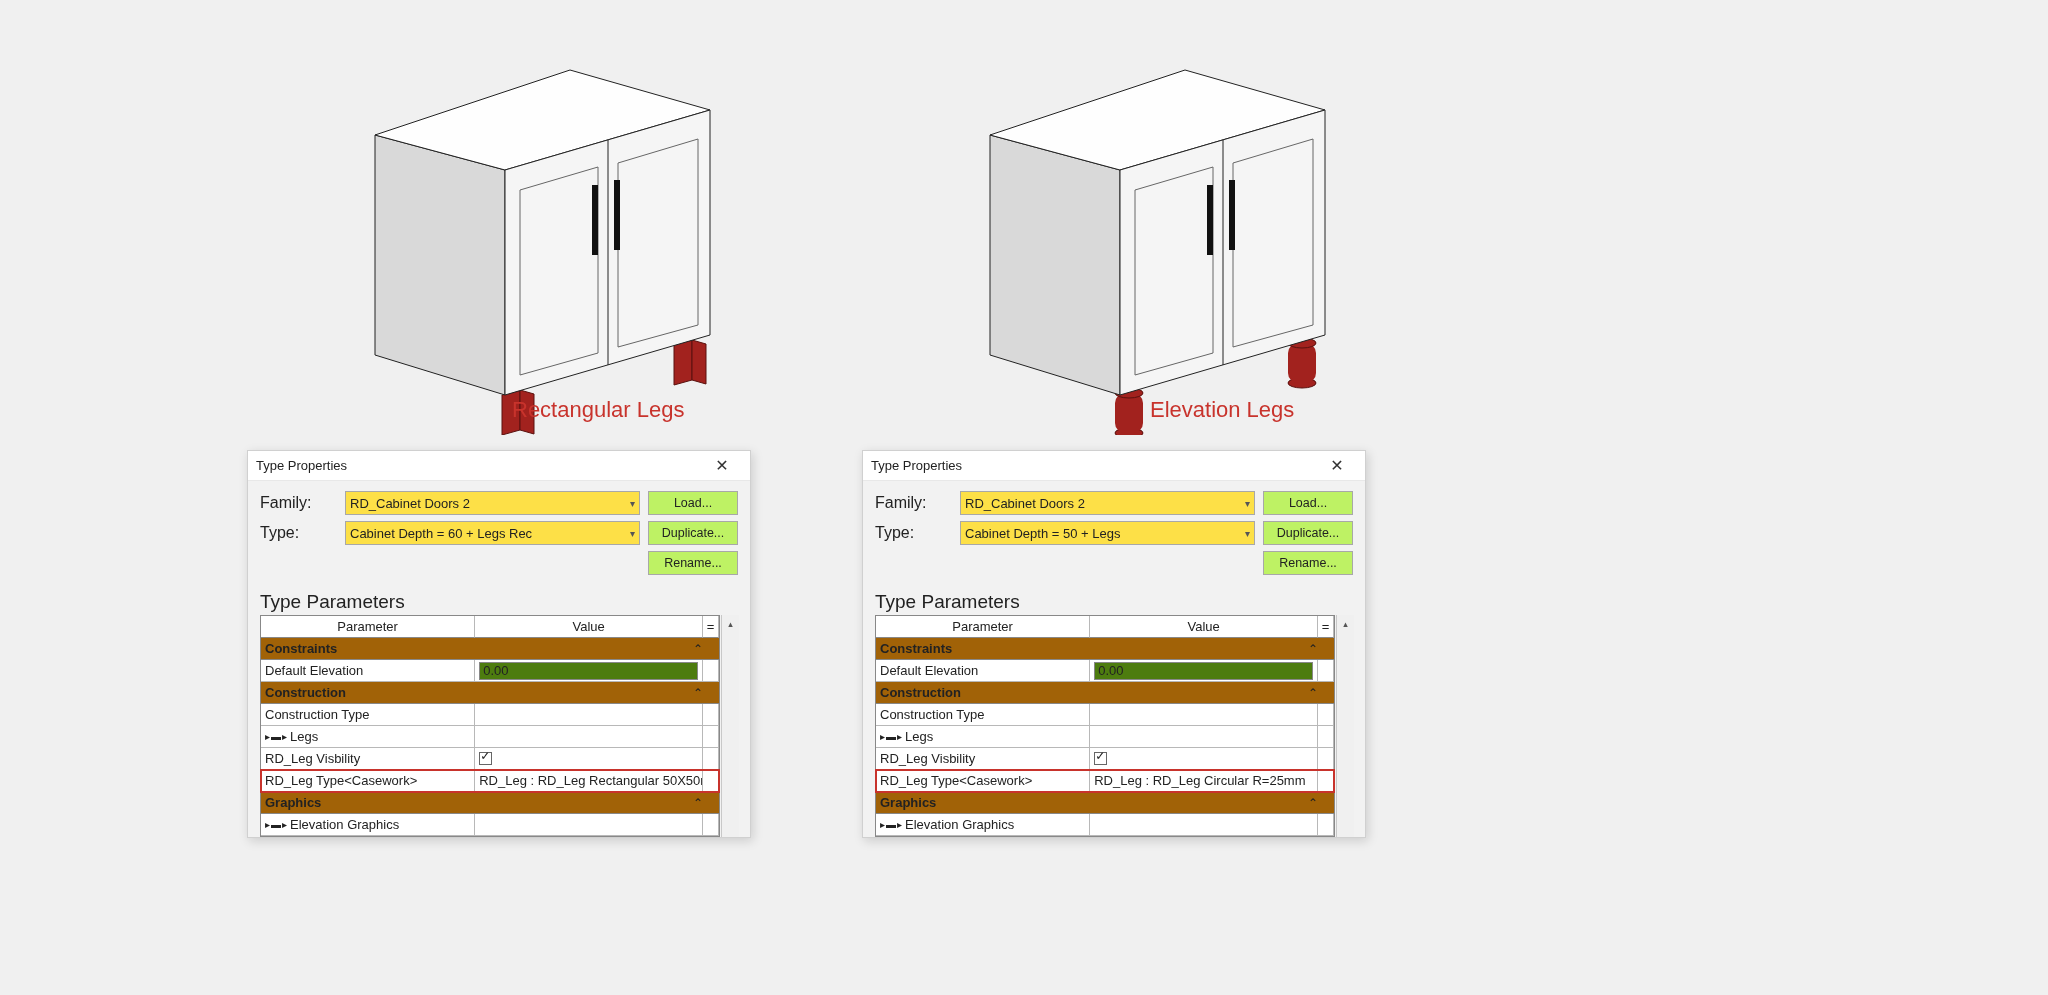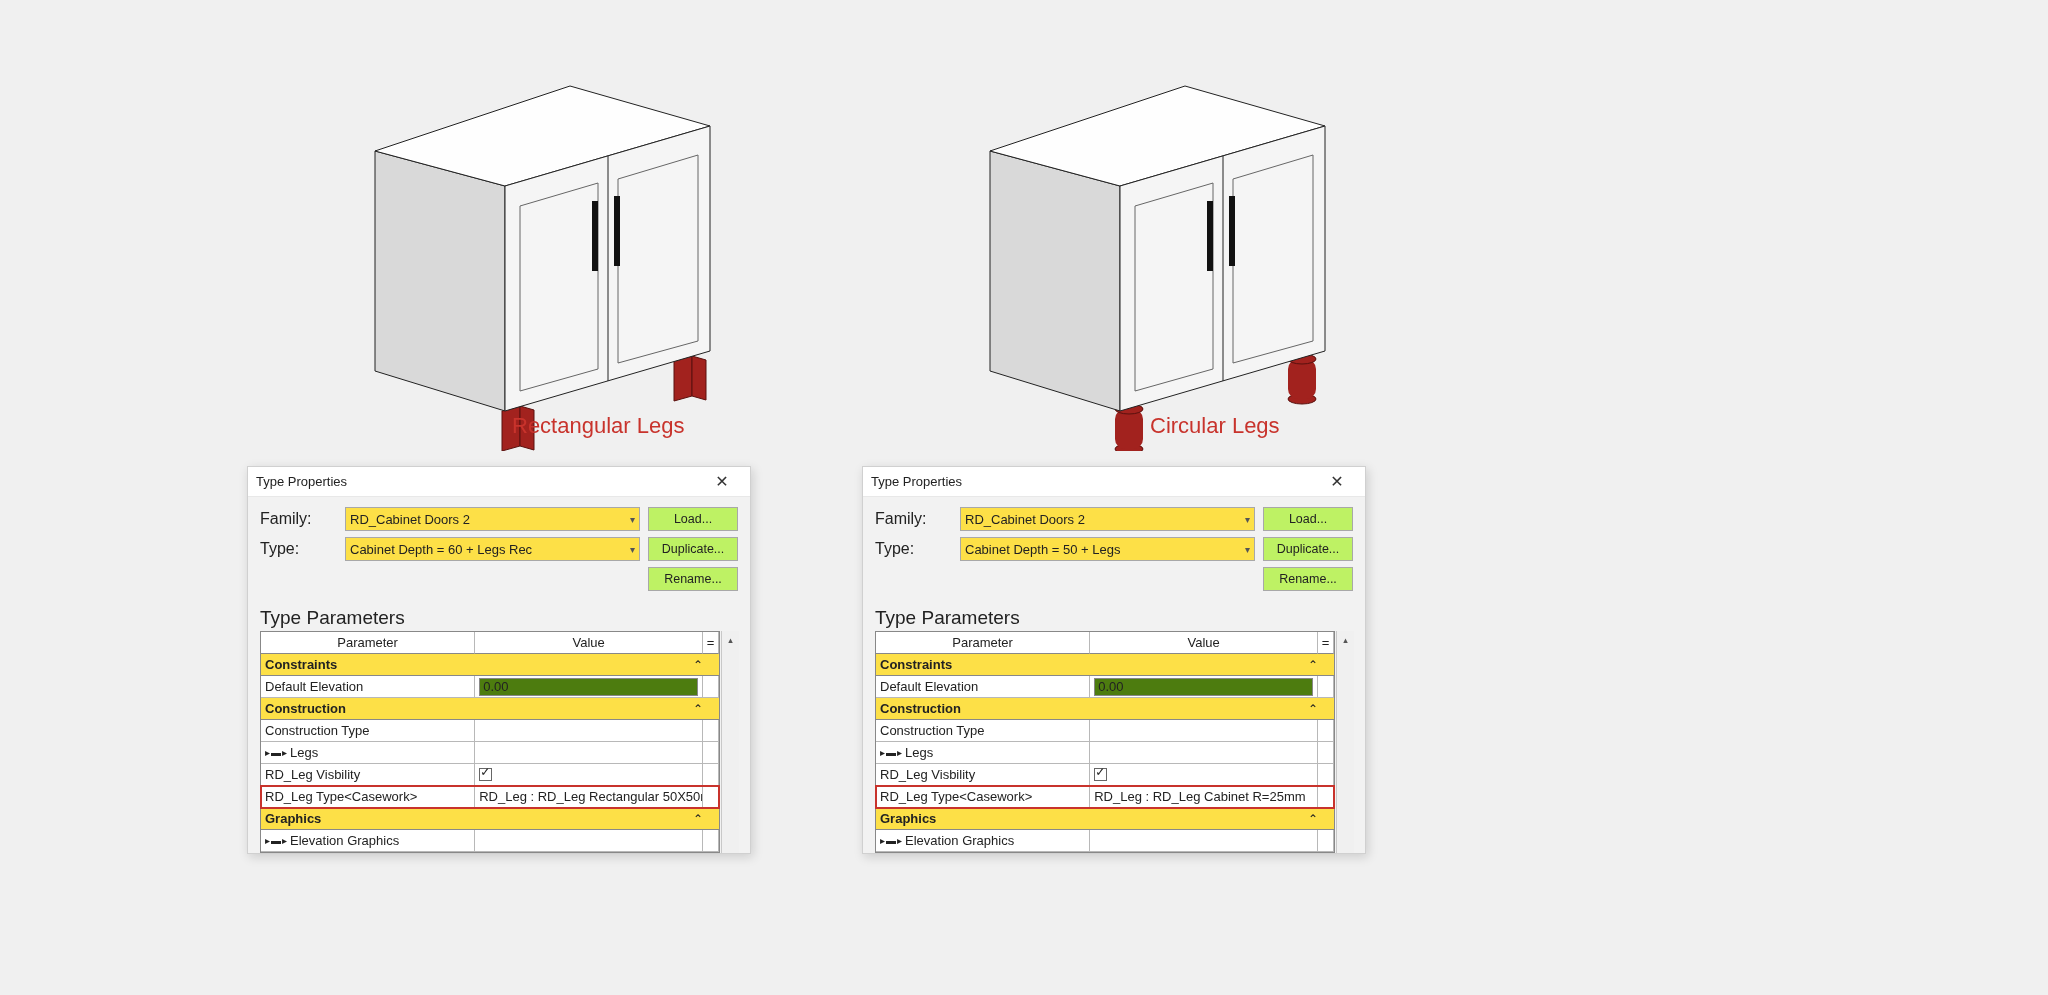--- a/index.html
+++ b/index.html
@@ -12,21 +12,20 @@
     font-size: 14px;
     color: #222;
     position: relative;
     overflow: hidden;
   }
   .half {
     position: absolute;
     top: 0;
     width: 700px;
     height: 770px;
-    margin-top: 16px;
   }
   .half.left { left: 230px; }
   .half.right { left: 845px; }
 
   
   .drawing {
     position: absolute;
     left: 50px;
     top: 35px;
     width: 500px;
@@ -137,21 +136,21 @@
     display: flex;
     align-items: center;
     overflow: hidden;
     white-space: nowrap;
   }
   .gcell.param { width: 218px; }
   .gcell.val { width: 232px; }
   .gcell.eq { width: 16px; justify-content: center; }
   .grid-hrow .gcell { justify-content: center; border-bottom: 1px solid #888; }
   .cat {
-    background: #fde047;
+    background: #a16207;
     font-weight: bold;
     display: flex;
     align-items: center;
     height: 22px;
     padding: 0 4px;
     border-bottom: 1px solid #888;
     position: relative;
   }
   .cat .collapse {
     position: absolute;
@@ -364,21 +363,21 @@
 
       <line x1="328" y1="105" x2="328" y2="330" stroke="#222"></line>
 
       <polygon points="240,155 318,132 318,318 240,340" fill="none" stroke="#666"></polygon>
       <polygon points="338,128 418,104 418,290 338,312" fill="none" stroke="#666"></polygon>
 
       <rect x="312" y="150" width="6" height="70" fill="#111"></rect>
       <rect x="334" y="145" width="6" height="70" fill="#111"></rect>
     </svg>
   </div>
-  <div class="caption">Circular Legs</div>
+  <div class="caption">Elevation Legs</div>
 
   <div class="dialog">
     <div class="dialog-title">
       <span class="t">Type Properties</span>
       <span class="close-btn">✕</span>
     </div>
     <div class="dlg-body">
       <div style="display:flex">
         <div style="flex:1">
           <div class="row">
@@ -443,21 +442,21 @@
                 </div>
                 <div class="gcell val">
                   <span class="checkbox checked"></span>
                 </div>
                 <div class="gcell eq"></div>
               </div>
               <div class="grid-row highlight-row">
                 <div class="gcell param">
                   <span>RD_Leg Type&lt;Casework&gt;</span>
                 </div>
-                <div class="gcell val">RD_Leg : RD_Leg Cabinet R=25mm</div>
+                <div class="gcell val">RD_Leg : RD_Leg Circular R=25mm</div>
                 <div class="gcell eq"></div>
               </div>
               <div class="cat">Graphics<span class="collapse">⌃</span></div>
               <div class="grid-row">
                 <div class="gcell param">
                   <span class="tri">▸▬▸</span>
                   <span>Elevation Graphics</span>
                 </div>
                 <div class="gcell val"></div>
                 <div class="gcell eq"></div>

